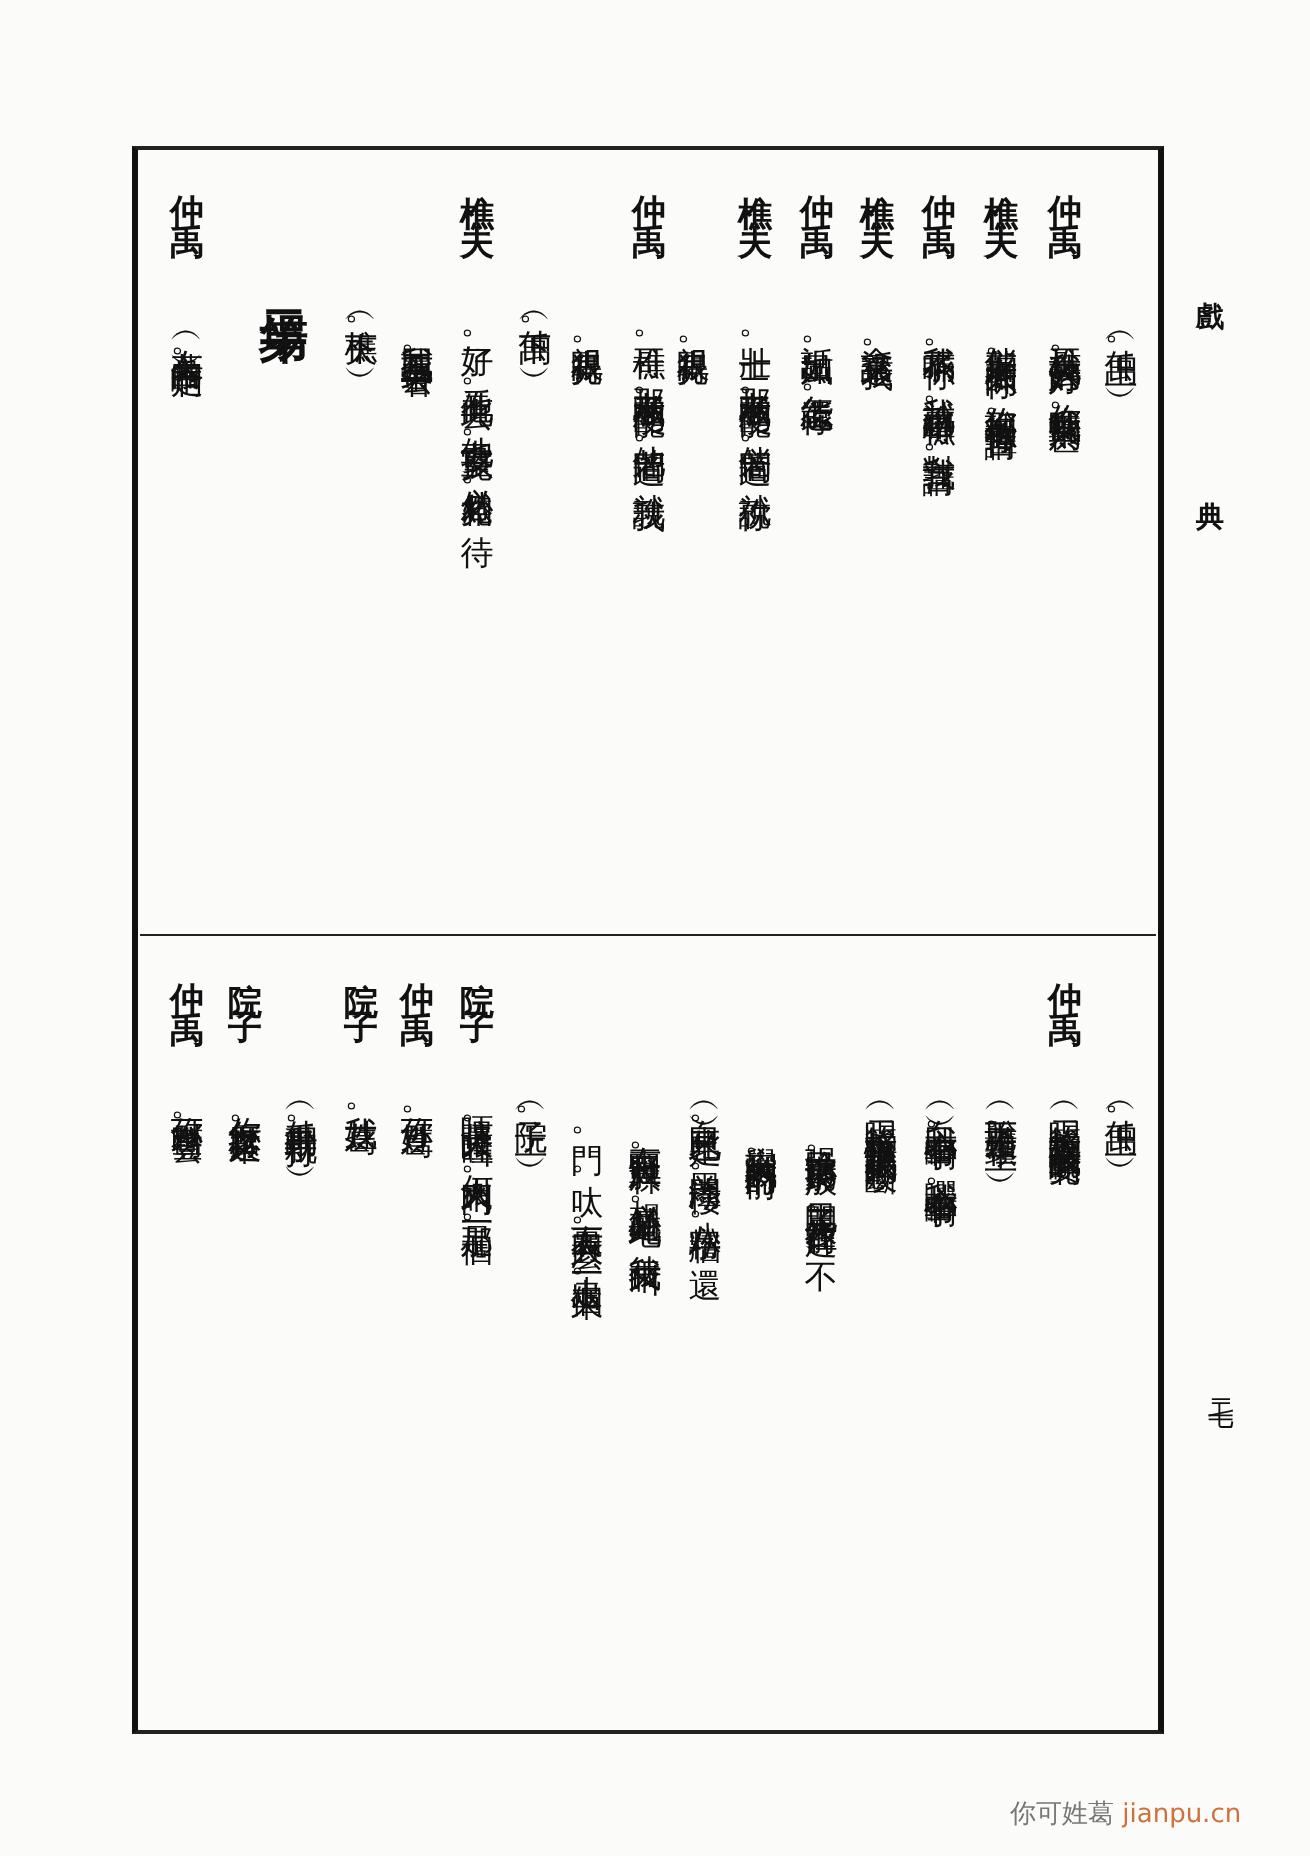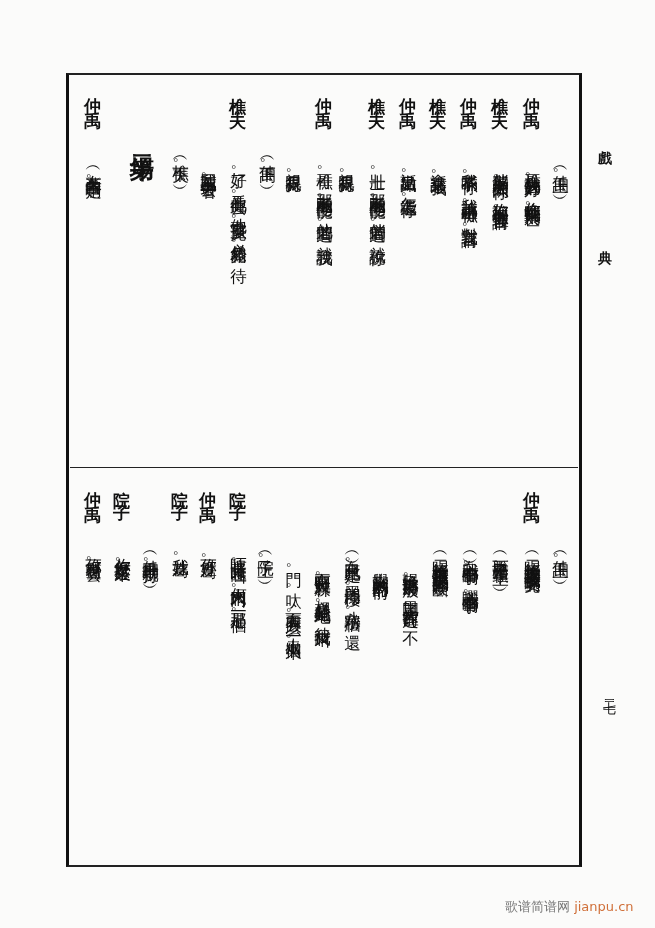--- a/index.html
+++ b/index.html
@@ -117,15 +117,15 @@
   <div class="col" style="left:140px;top:545px;">（仲禹動手就打。）</div>
 
   <div class="spk" style="left:112px;top:478px;">院子</div>
   <div class="col" style="left:112px;top:545px;">你怎麼打起來了。</div>
 
   <div class="spk" style="left:83px;top:478px;">仲禹</div>
   <div class="col" style="left:83px;top:545px;">你可叫葛登雲。</div>
 </div>
 
 <div class="watermark">
-  <span>歌谱简谱网</span>
+  <span>你可姓葛</span>
   <span class="url">jianpu.cn</span>
 </div>
 
 </body></html>

